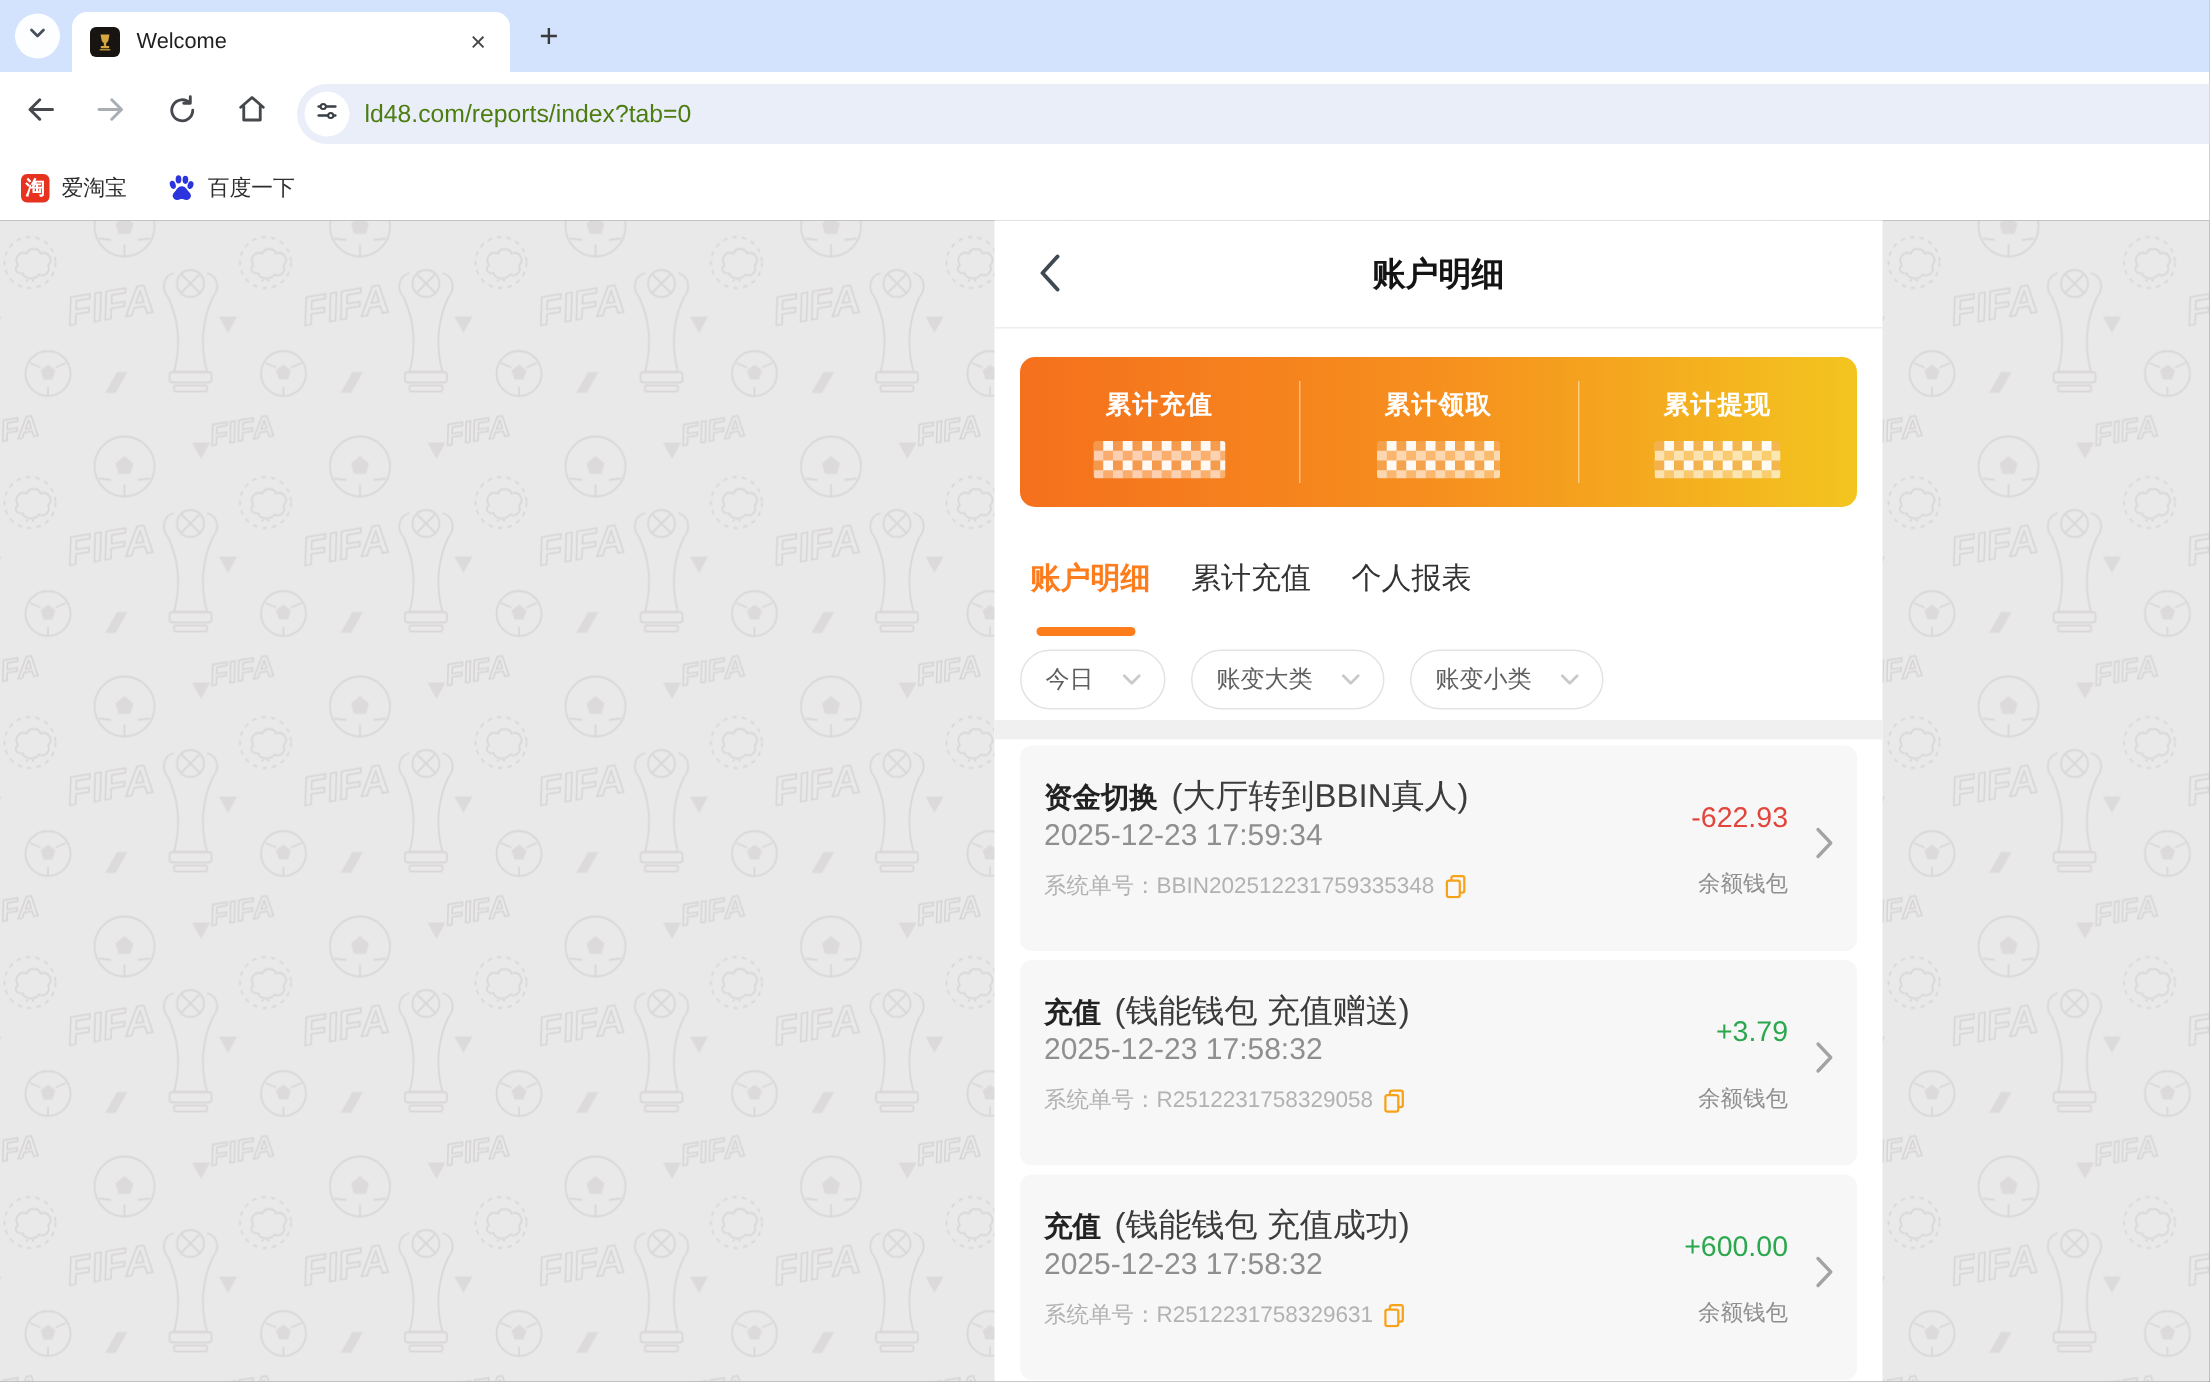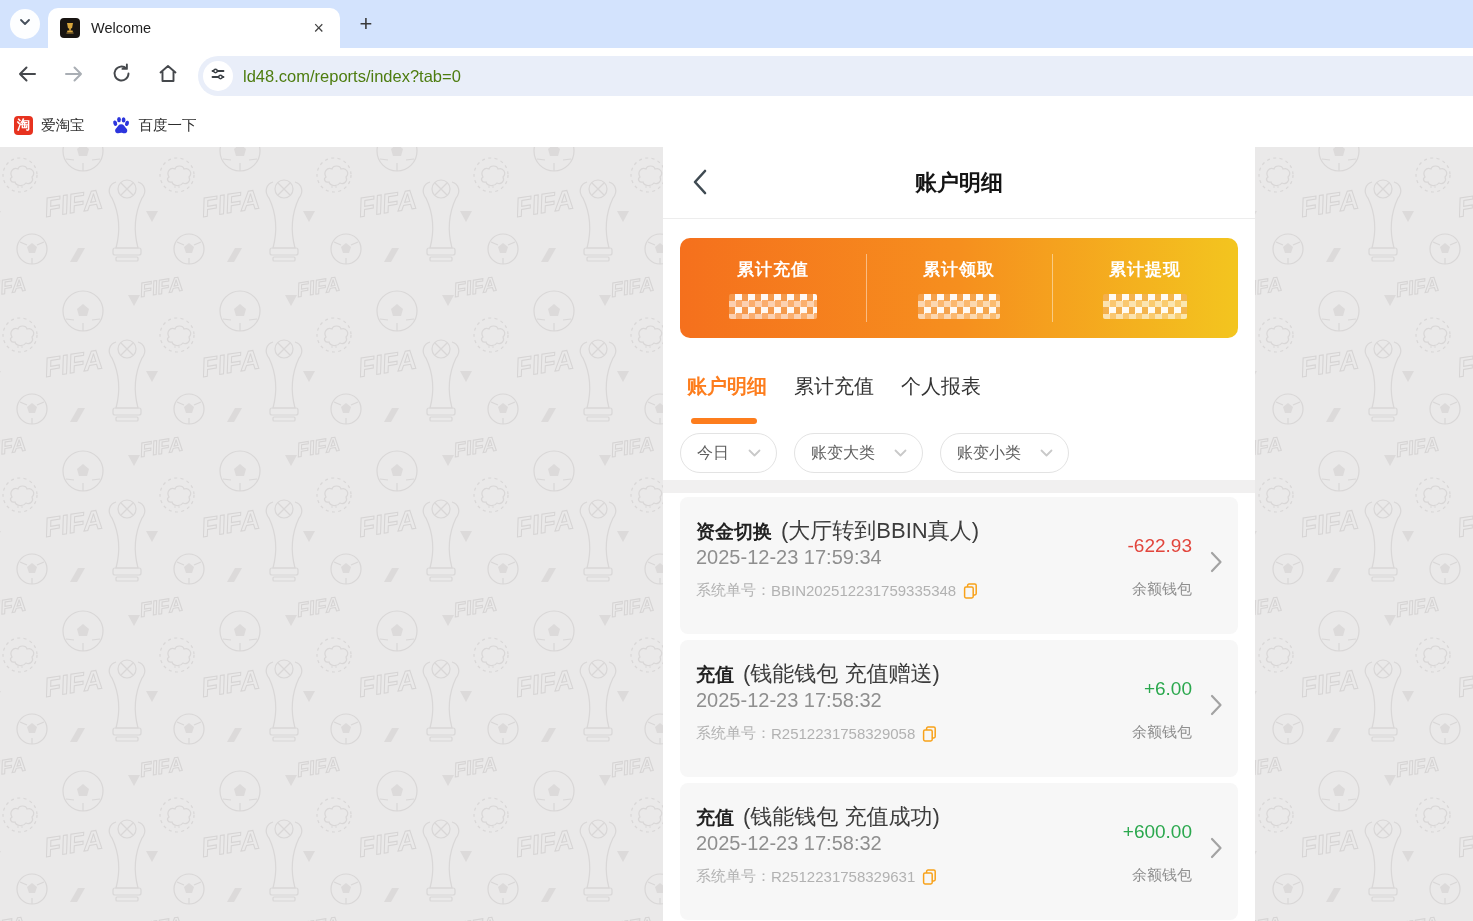--- a/index.html
+++ b/index.html
@@ -329,21 +329,21 @@
             <span>R2512231758329058</span>
             <span class="copy-btn">
               <svg width="15" height="16" viewBox="0 0 15 16">
                   <g stroke="currentColor" stroke-width="1.5" fill="none">
                     <rect x="4.6" y="1" width="8.6" height="11" rx="1.4"></rect>
                     <rect x="1.6" y="4" width="8.6" height="11" rx="1.4" fill="#f7f7f7"></rect>
                   </g>
                 </svg>
             </span>
           </div>
-          <div class="rec-amount" style="color: rgb(43, 168, 78);">+6.00</div>
+          <div class="rec-amount" style="color: rgb(43, 168, 78);">+3.79</div>
           <div class="rec-wallet">余额钱包</div>
           <span class="rec-chev">
             <svg width="13" height="24" viewBox="0 0 13 24">
                 <polyline points="2,3 10.5,12 2,21" fill="none" stroke="currentColor" stroke-width="2.2" stroke-linecap="round" stroke-linejoin="round"></polyline>
               </svg>
           </span>
         </div>
 
         <div class="card">
           <div class="rec-title-row">

